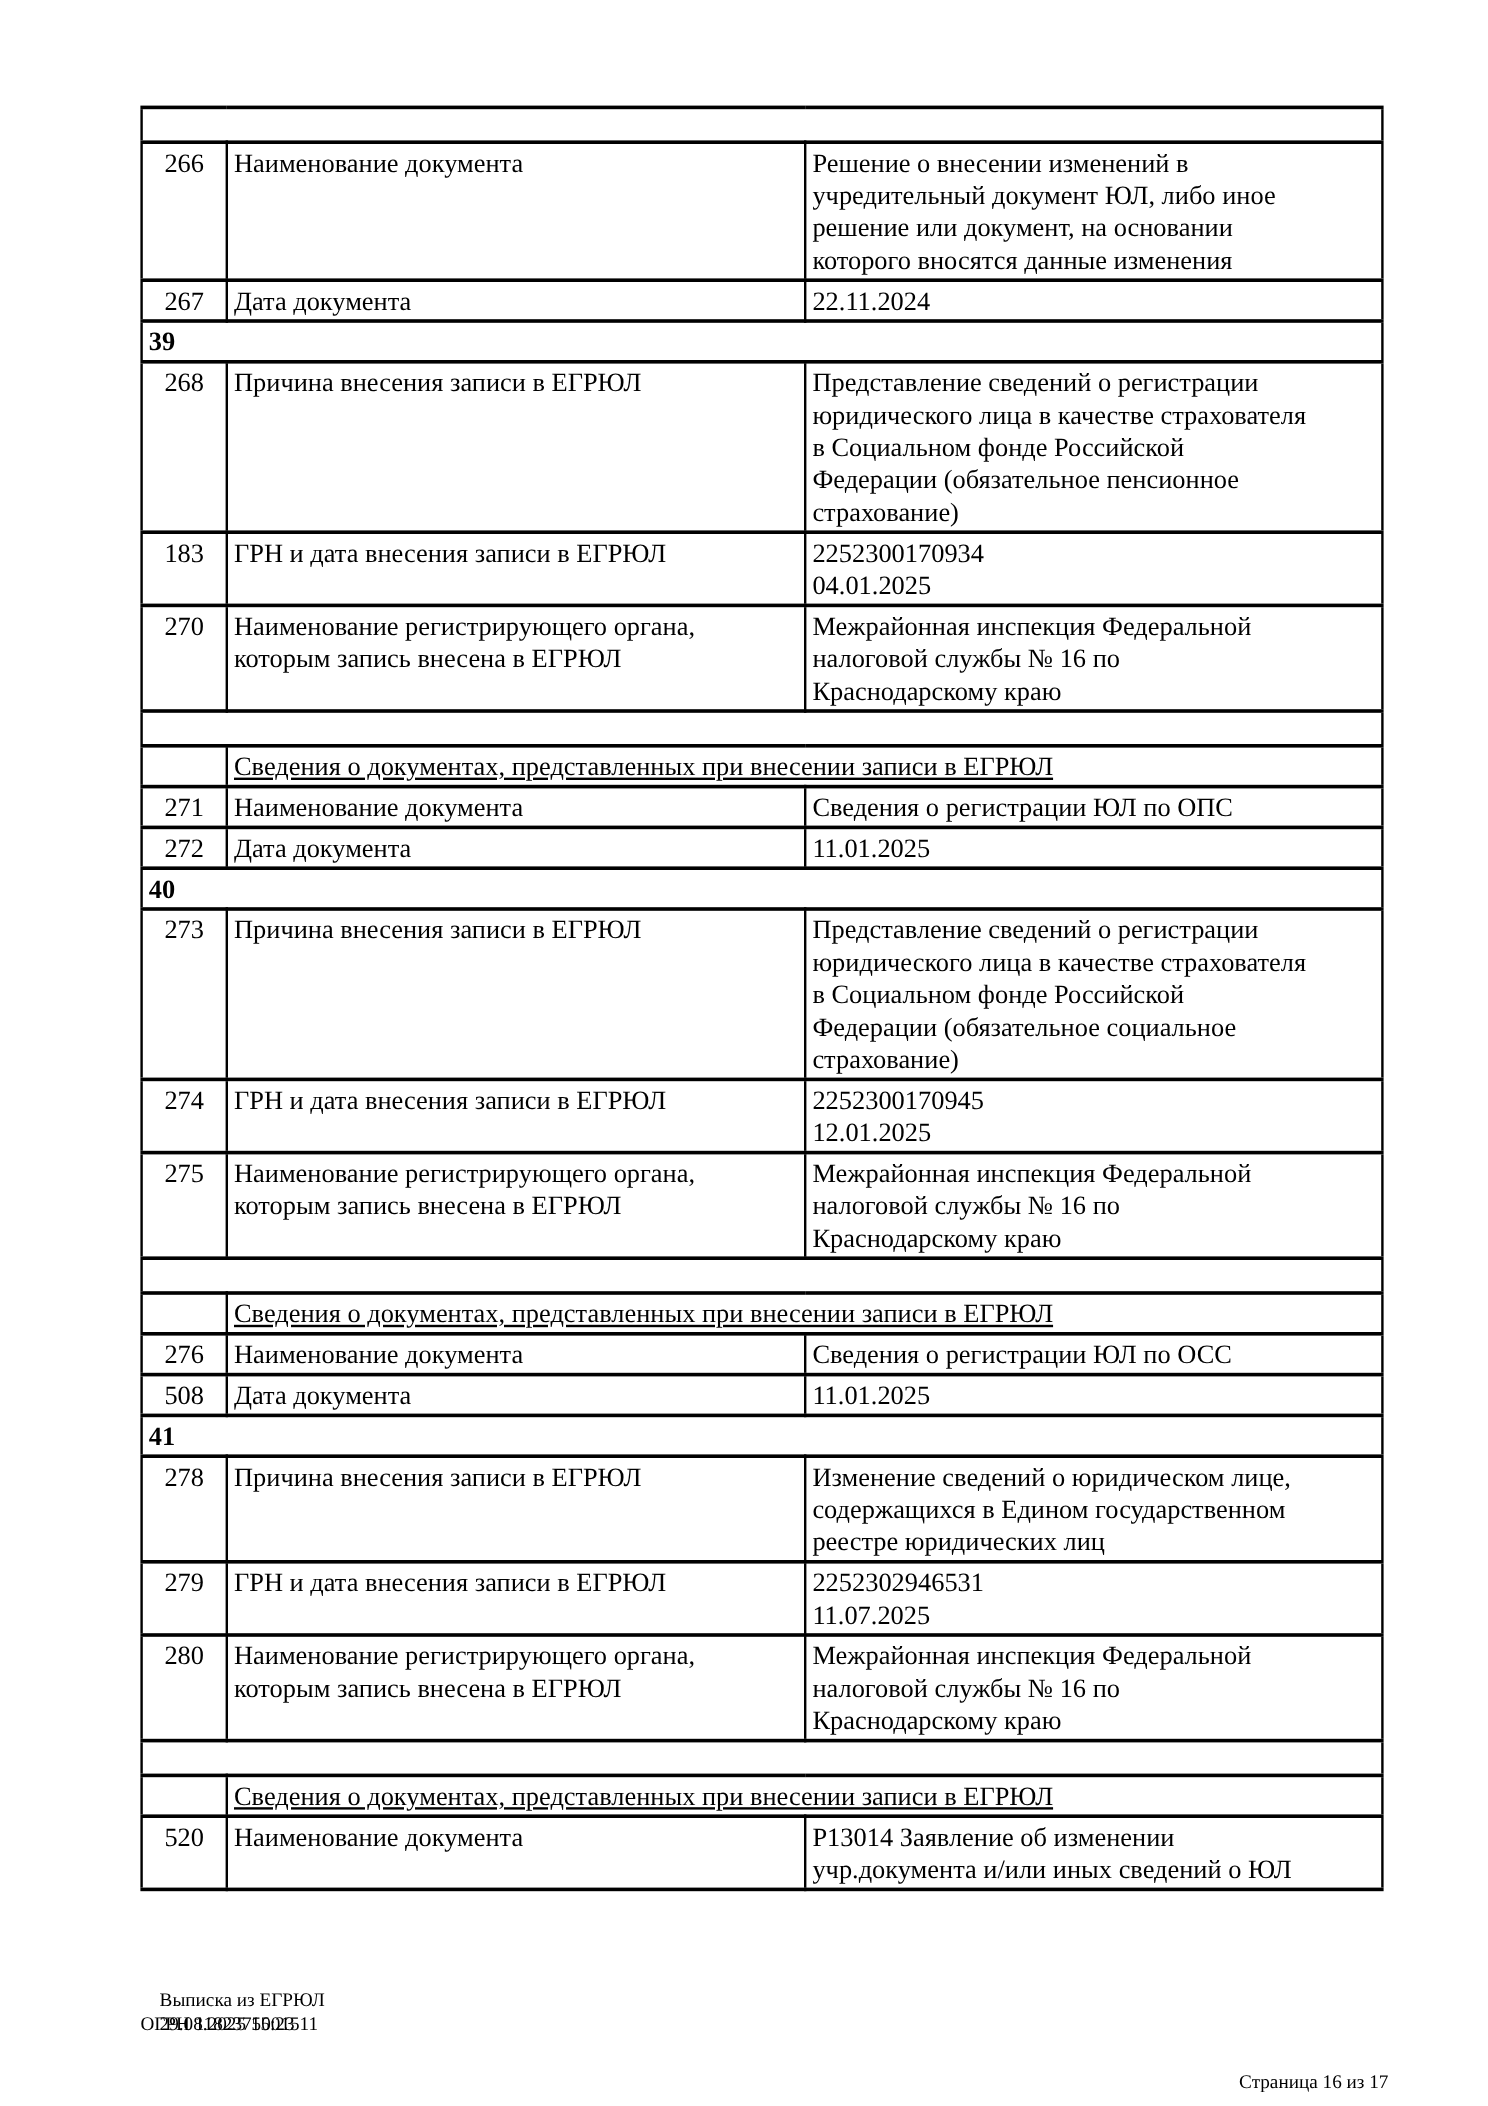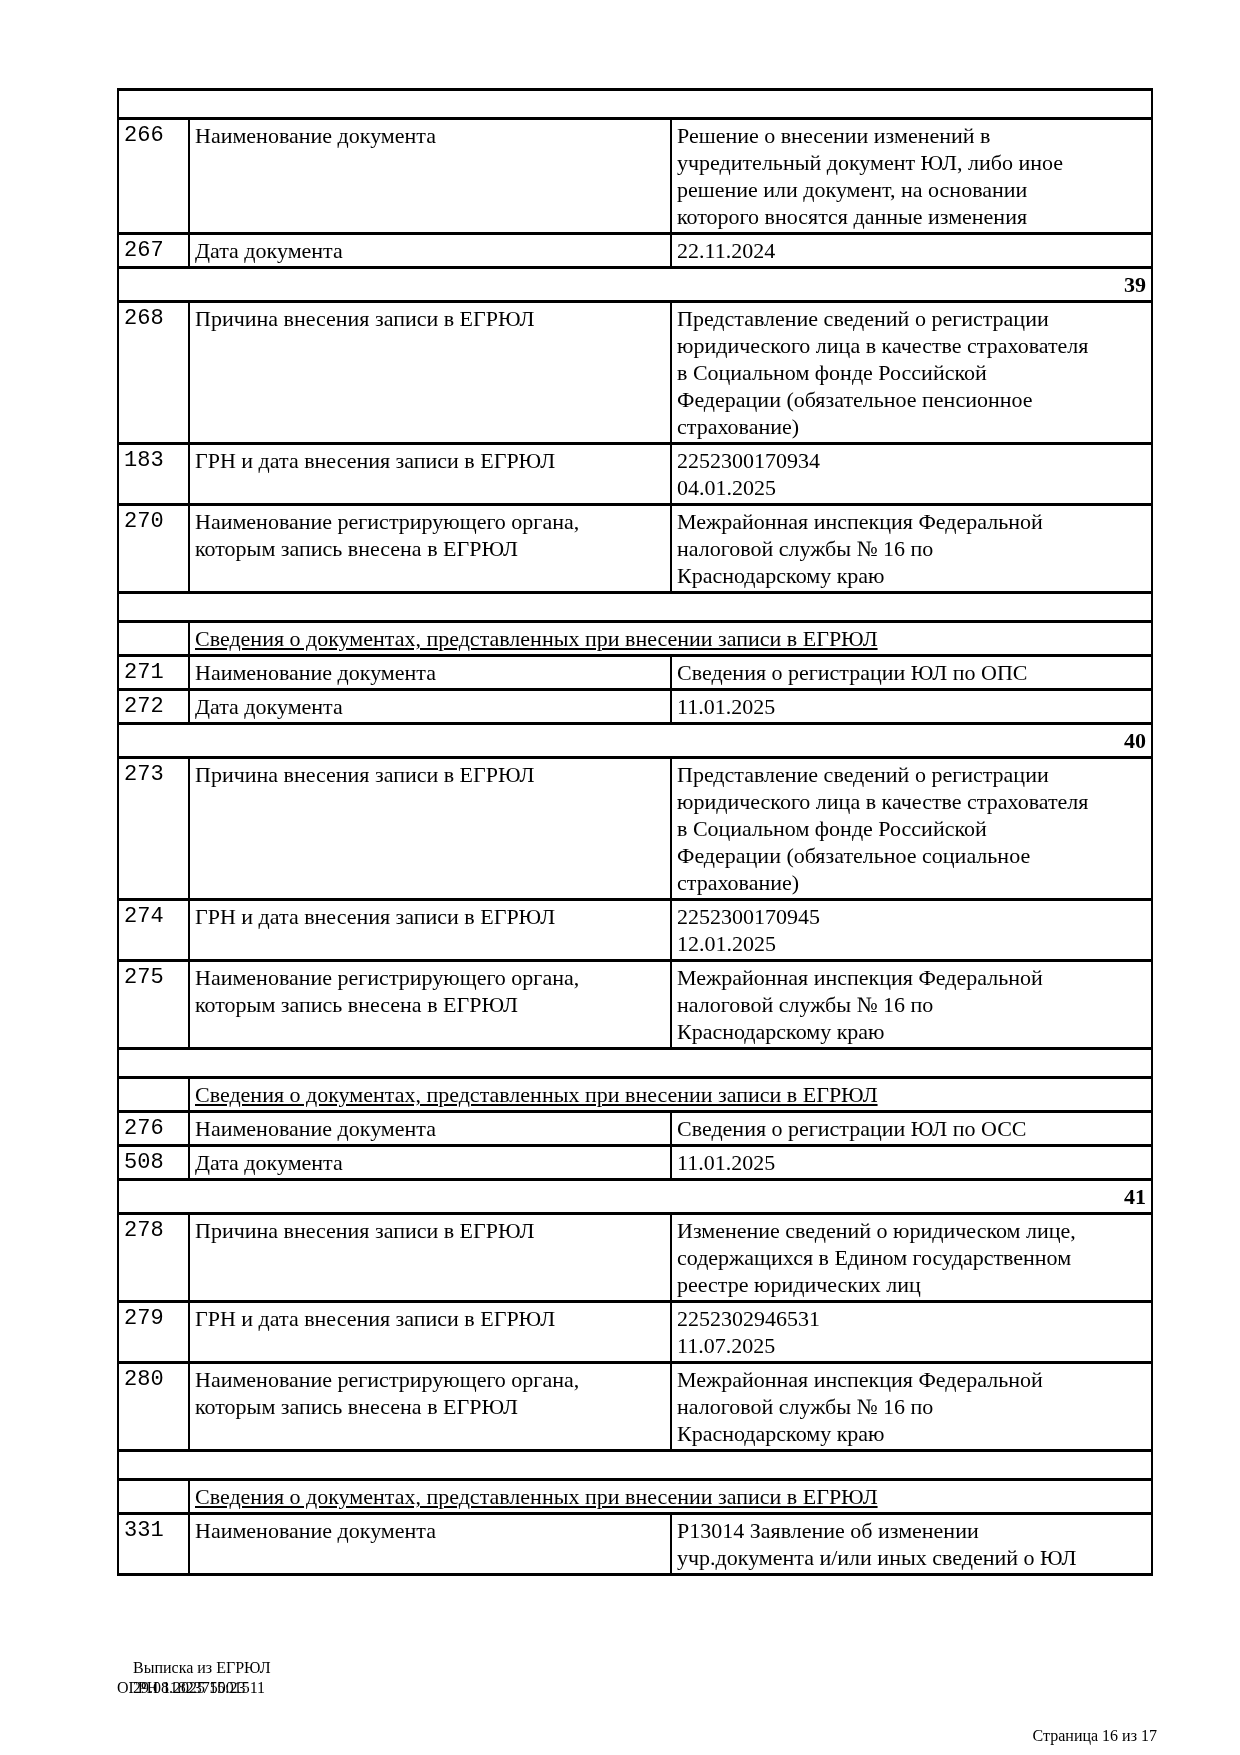--- a/index.html
+++ b/index.html
@@ -23,23 +23,23 @@
   table.egrul td {
     border: 2px solid #000000;
     vertical-align: top;
     font-size: 22px;
     line-height: 27px;
     padding: 2px 5px;
     white-space: pre-line;
     overflow: hidden;
   }
   table.egrul tr { border-top: 3px solid #000; border-bottom: 3px solid #000; }
-  td.c-num { padding-left: 2px; padding-right: 2px; font-family: Liberation Mono, monospace; }
+  td.c-num { text-align: center; padding-left: 2px; padding-right: 2px; }
   td.c-spacer { height: 29px; }
-  td.c-section { text-align: right; font-weight: bold; white-space: normal; }
+  td.c-section { text-align: left; font-weight: bold; white-space: normal; }
   td.c-docs { white-space: normal; text-decoration: underline; }
   .footer {
     position: absolute;
     left: 117px;
     top: 1658px;
     width: 1040px;
     font-size: 16px;
     line-height: 20px;
   }
   .footer-left { position: absolute; left: 16px; top: 0; }
@@ -201,21 +201,21 @@
       <tr class="r-spacer">
           <td class="c-spacer" colspan="3"></td>
         </tr>
 
       <tr class="r-docs">
         <td class="c-num"></td>
         <td class="c-docs" colspan="2">Сведения о документах, представленных при внесении записи в ЕГРЮЛ</td>
       </tr>
 
       <tr>
-        <td class="c-num">331</td>
+        <td class="c-num">520</td>
         <td class="c-label">Наименование документа</td>
         <td class="c-value">Р13014 Заявление об изменении
 учр.документа и/или иных сведений о ЮЛ</td>
       </tr>
     </tbody>
   </table>
 
   <div class="footer">
     <div class="footer-left">
       <div>Выписка из ЕГРЮЛ</div>

